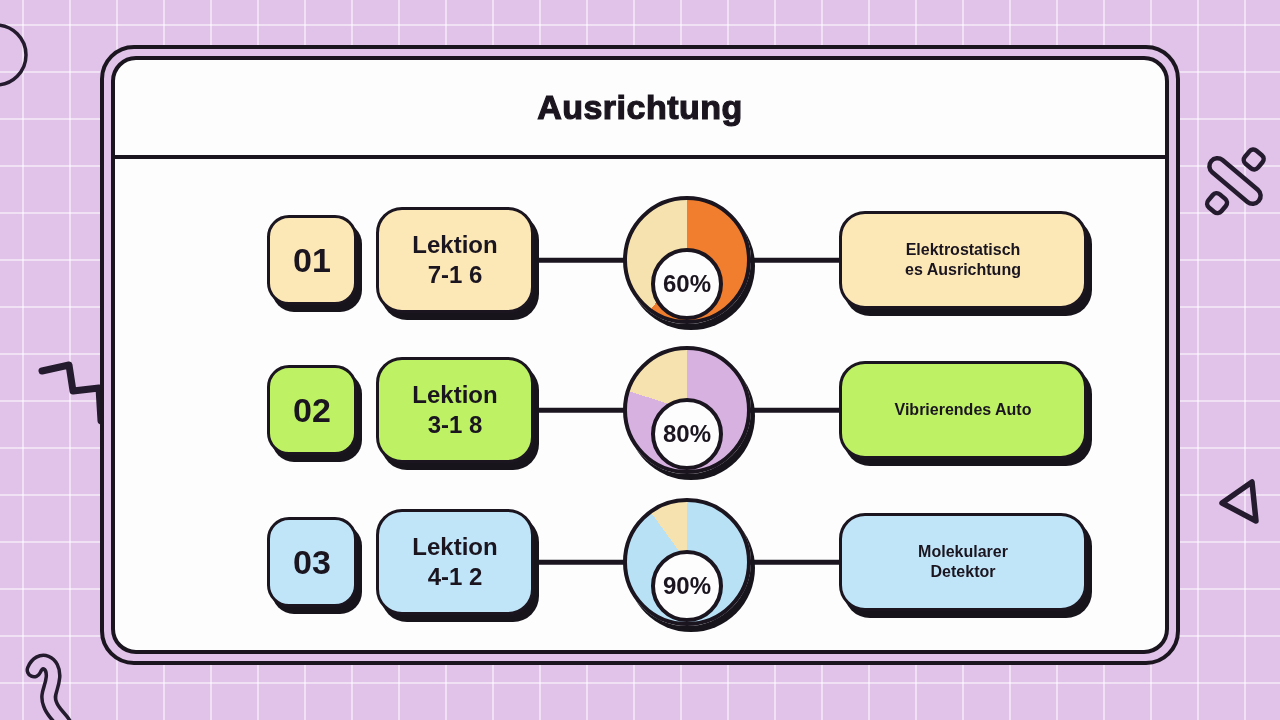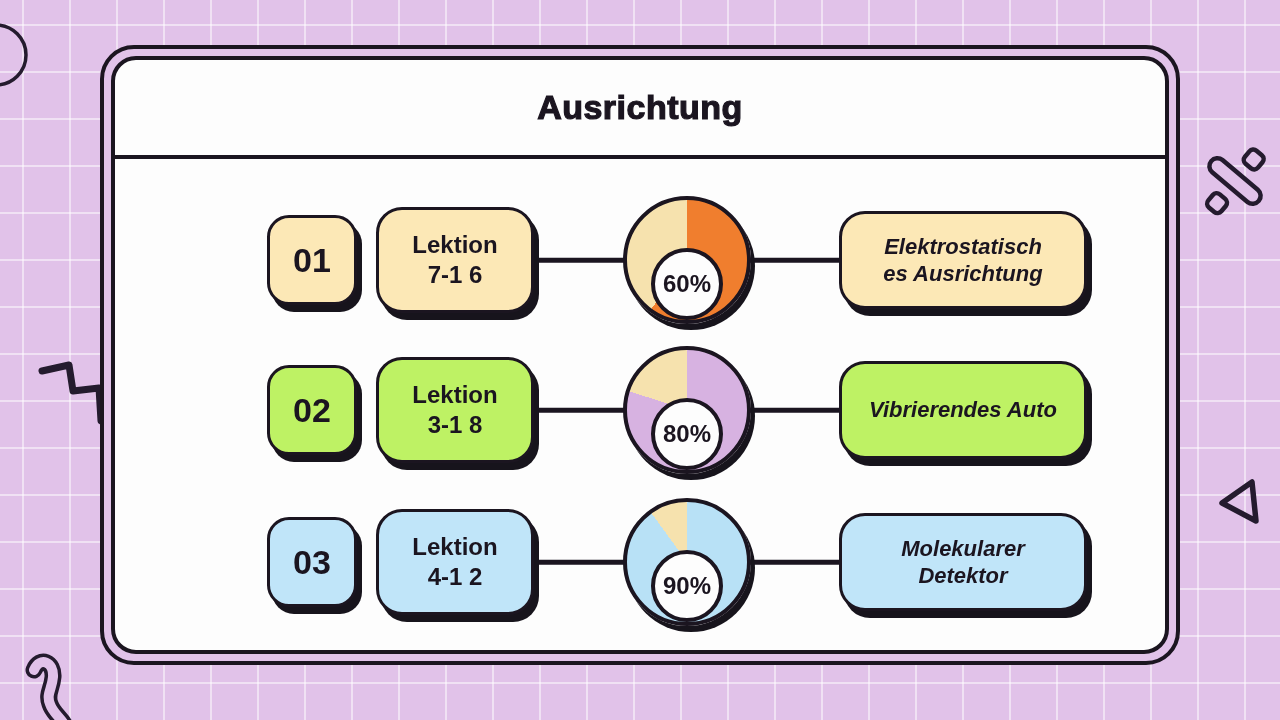--- a/index.html
+++ b/index.html
@@ -86,23 +86,22 @@
     background: #fdfdfd;
     border: 4px solid #1b1520; border-radius: 50%;
     display: flex; align-items: center; justify-content: center;
     font-size: 24px; font-weight: bold;
   }
   .result-box {
     left: 678px; width: 248px; height: 98px;
     border: 3.5px solid #1b1520; border-radius: 26px;
     box-shadow: 5px 7px 0 #17141c;
     display: flex; flex-direction: column; align-items: center; justify-content: center;
-    font-size: 22px; font-weight: bold; line-height: 1.25; text-align: center;
+    font-size: 16px; font-weight: bold; line-height: 1.25; text-align: center;
     z-index: 2;
-    font-style: italic;
   }
 
   .fill-cream  { background: #fce8b6; }
   .fill-purple { background: #bef264; }
   .fill-blue   { background: #c0e5f9; }
 </style>
 </head>
 <body>
 
 <svg class="deco-layer" width="1280" height="720" viewBox="0 0 1280 720">

